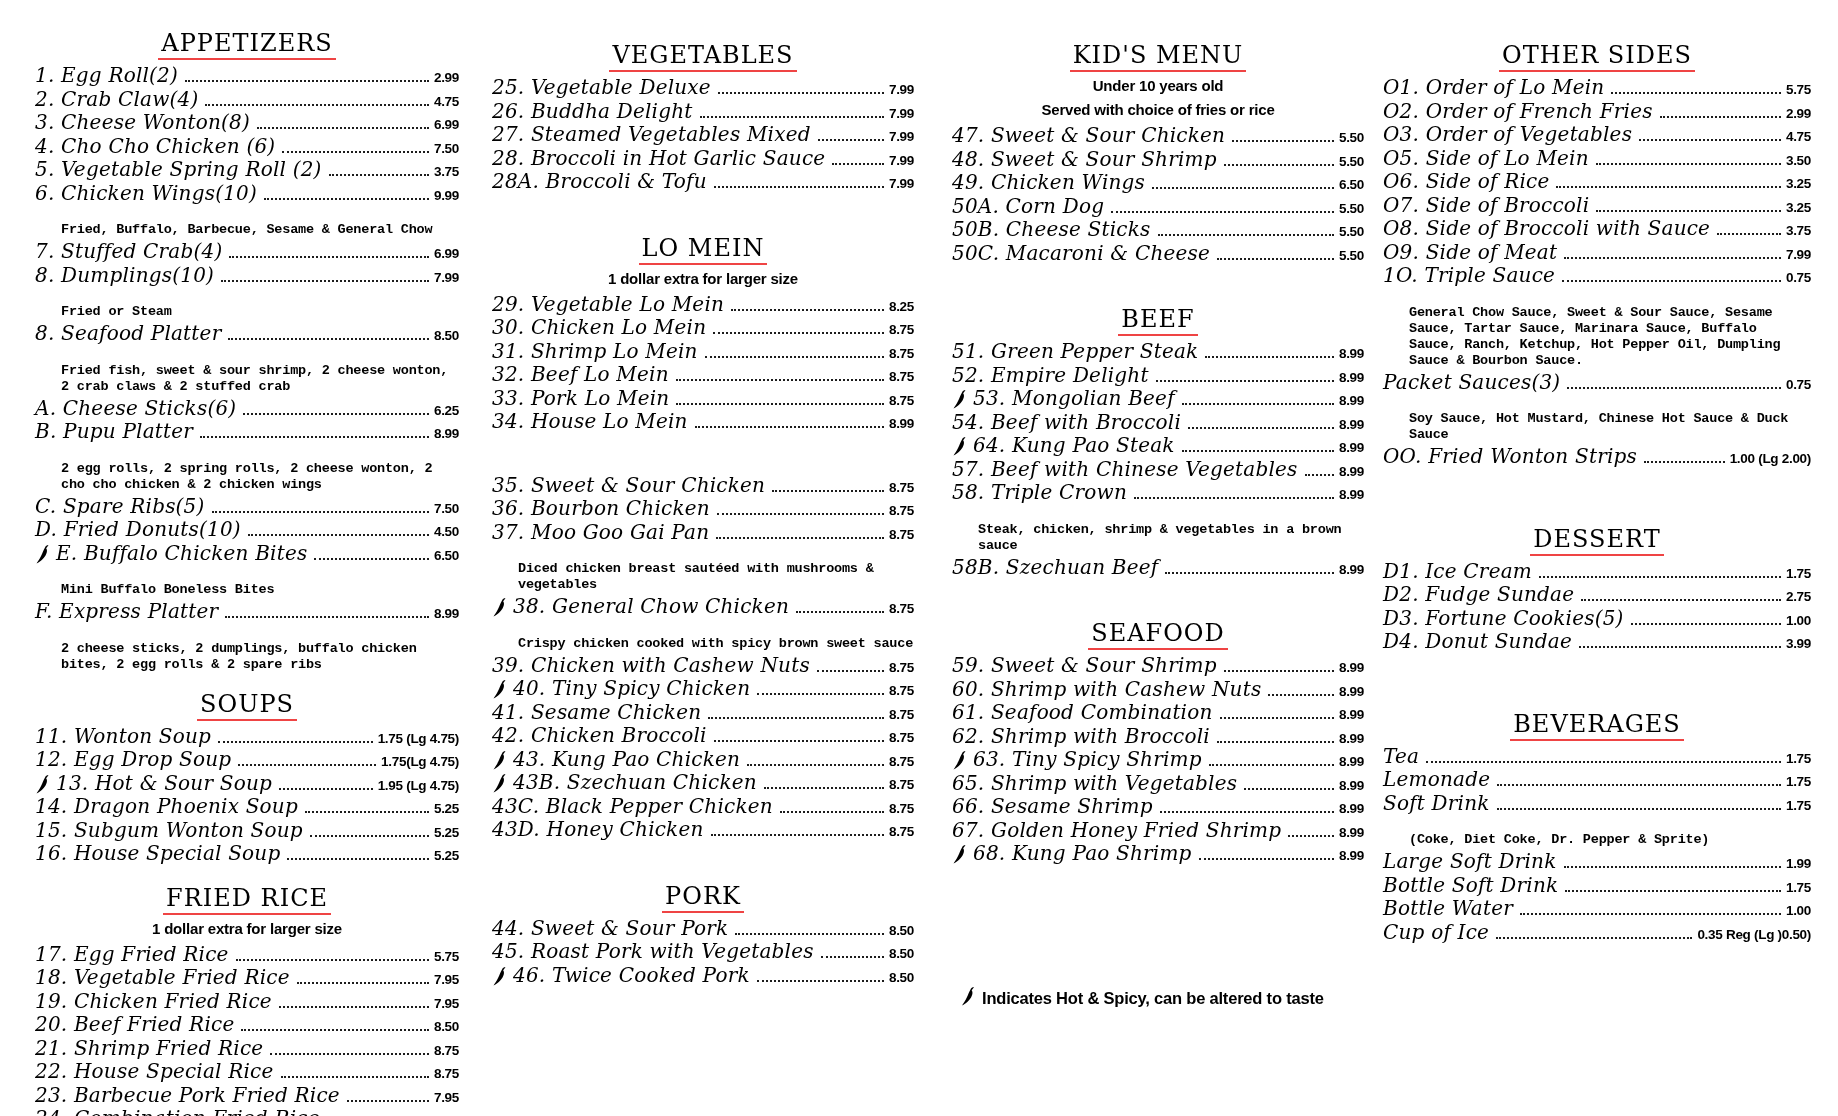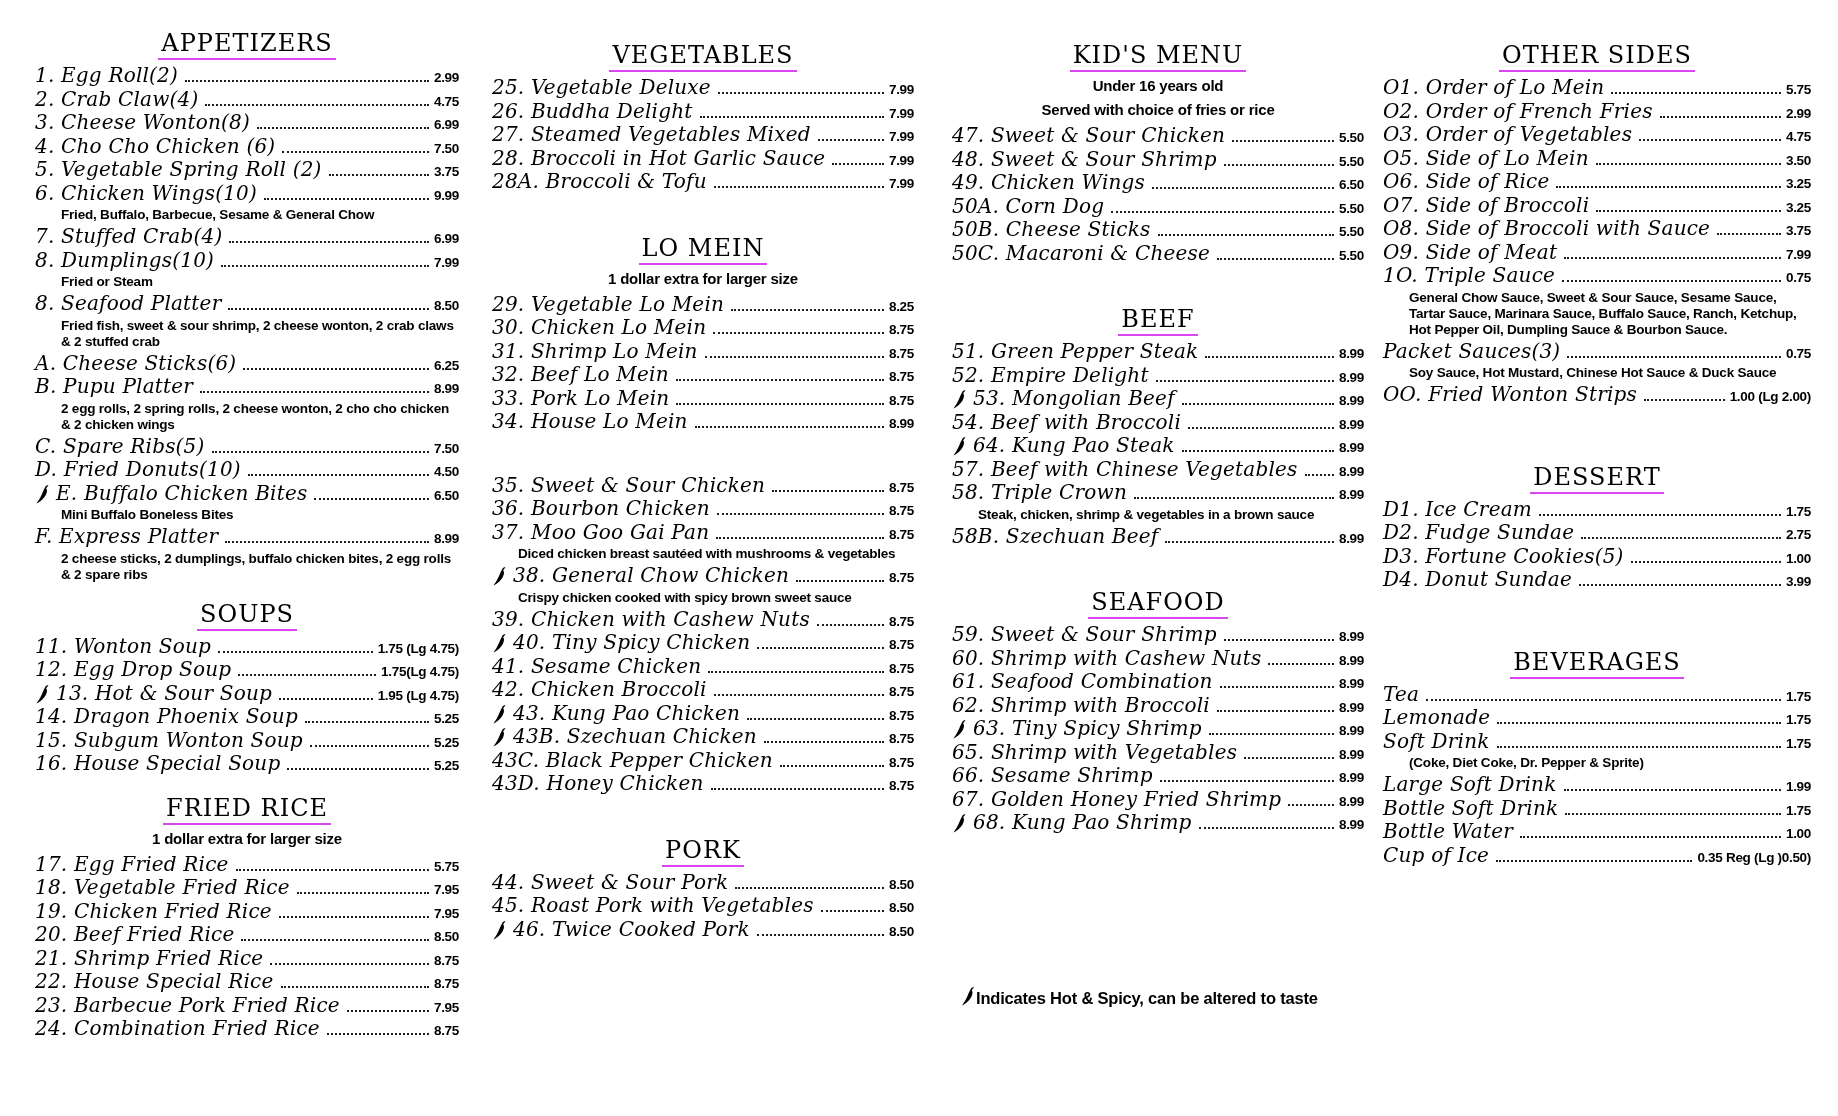--- a/index.html
+++ b/index.html
@@ -15,21 +15,21 @@
   .col-3{left:1383px;width:428px;}
 
   .menu-section + .menu-section{margin-top:40px;}
   .col-0 .menu-section + .menu-section{margin-top:18px;}
   .col-3 .menu-section + .menu-section{margin-top:56px;}
 
   .section-title{
     text-align:center;font-size:24px;line-height:26px;font-weight:500;
     margin:0 0 9px 0;letter-spacing:1px;font-family:"DejaVu Serif",serif;
   }
-  .section-title-text{border-bottom:2px solid #d946ef;padding:0 3px 1px 3px;}
+  .section-title-text{border-bottom:2px solid #ef4444;padding:0 3px 1px 3px;}
 
   .section-note{
     text-align:center;font-family:"Liberation Sans",sans-serif;font-weight:bold;
     font-size:15px;line-height:18px;margin:0 0 6px 0;letter-spacing:-0.2px;
   }
 
   .menu-item{
     display:flex;align-items:baseline;position:relative;
     font-size:20px;line-height:21.5px;font-style:italic;
   }
@@ -39,28 +39,28 @@
   .item-name{white-space:nowrap;letter-spacing:0.2px;}
   .dot-leader{
     flex:1 1 auto;min-width:10px;margin:0 5px 0 7px;
     border-bottom:2.5px dotted #1c1c1c;
   }
   .item-price{
     font-family:"Liberation Sans",sans-serif;font-style:normal;font-weight:bold;
     font-size:13.5px;letter-spacing:-0.3px;white-space:nowrap;
   }
   .item-desc{
-    font-family:Liberation Sans, sans-serif;font-style:normal;font-weight:bold;
+    font-family:Liberation Mono, monospace;font-style:normal;font-weight:bold;
     font-size:13.5px;line-height:16px;letter-spacing:-0.2px;
-    padding-left:26px;margin:1px 0 3px 0;
+    padding-left:26px;margin:16px 0 3px 0;
   }
 
   .spicy-legend{
     position:absolute;left:961px;top:986px;
-    display:flex;align-items:center;gap:1px;
+    display:flex;align-items:center;gap:7px;
     font-family:"Liberation Sans",sans-serif;font-weight:bold;font-size:16.5px;
     letter-spacing:-0.2px;
   }
   .spicy-legend .pepper-icon{position:static;width:14px;height:20px;flex:0 0 auto;}
 </style>
 </head>
 <body>
 
 <div id="menu-columns">
     <div class="menu-column col-0">
@@ -389,21 +389,21 @@
           </svg>
           <span class="item-name">46. Twice Cooked Pork</span>
           <span class="dot-leader"></span>
           <span class="item-price">8.50</span>
         </div>
       </section>
     </div>
     <div class="menu-column col-2">
       <section class="menu-section">
         <h2 class="section-title"><span class="section-title-text">KID'S MENU</span></h2>
-        <div class="section-note">Under 16 years old</div>
+        <div class="section-note">Under 10 years old</div>
         <div class="section-note">Served with choice of fries or rice</div>
         <div class="menu-item">
           <span class="item-name">47. Sweet &amp; Sour Chicken</span>
           <span class="dot-leader"></span>
           <span class="item-price">5.50</span>
         </div>
         <div class="menu-item">
           <span class="item-name">48. Sweet &amp; Sour Shrimp</span>
           <span class="dot-leader"></span>
           <span class="item-price">5.50</span>

